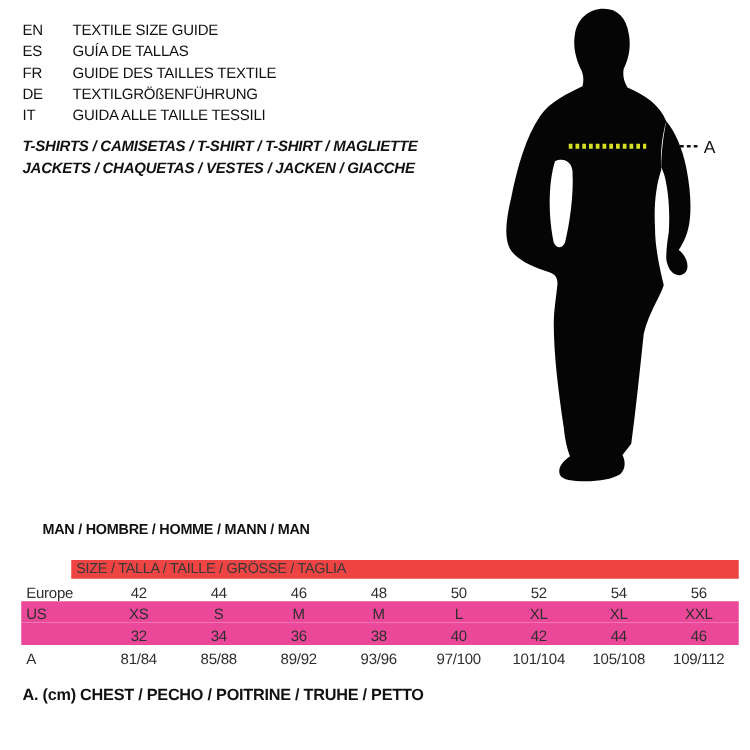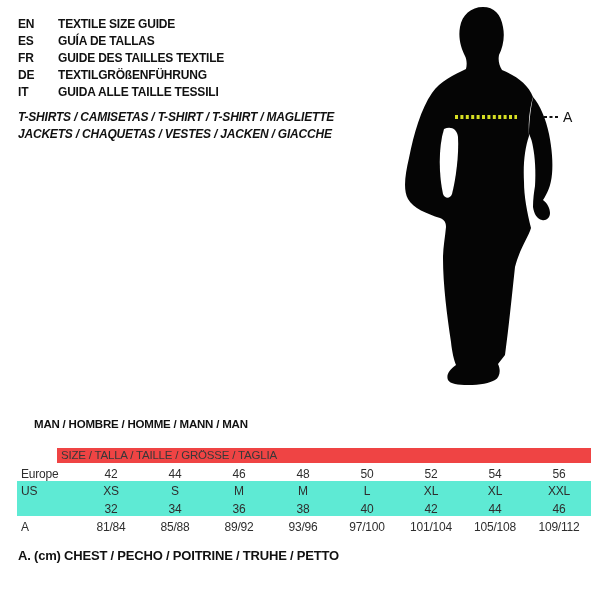--- a/index.html
+++ b/index.html
@@ -8,21 +8,21 @@
     position:relative;
     background:#ffffff;
     font-family:"Liberation Sans", sans-serif;
     color:#111;
     overflow:hidden;
   }
 
   
   .lang-list { position:absolute; left:18px; top:15px; }
   .lang-row { display:flex; height:17px; align-items:center;
-              font-size:12px; font-weight:700; letter-spacing:-0.2px; }
+              font-size:12px; font-weight:400; letter-spacing:-0.2px; }
   .lang-code { width:40px; }
   .lang-label { white-space:nowrap; }
 
   
   .categories { position:absolute; left:18px; top:109px;font-style:italic; }
   .category-line { font-size:12px; font-weight:700; letter-spacing:-0.2px;
                    line-height:17px; white-space:nowrap; }
 
   
   .figure-wrap { position:absolute; left:395px; top:0; width:205px; height:410px; }
@@ -34,21 +34,21 @@
                    font-size:11.5px; font-weight:700; letter-spacing:-0.2px;padding-left:16px; }
 
   
   .size-table { position:absolute; left:17px; top:448px; width:574px;
                 font-size:12px; color:#2e2e2e; letter-spacing:-0.2px; }
   .st-header { background:#ef4444; height:15px; line-height:15px;
                padding-left:4px; font-size:11.5px; color:#383838;margin-left:40px; }
   .st-row { display:flex; align-items:flex-end; }
   .st-row.h18 { height:18px; }
   .st-row.h17 { height:17px; }
-  .st-row.shaded { background:#5eead4; }
+  .st-row.shaded { background:#ec4899; }
   .st-label { width:62px; padding-left:4px; }
   .st-cell { flex:1; text-align:center; }
 
   
   .footnote { position:absolute; left:18px; top:548px;
               font-size:13px; font-weight:700; letter-spacing:-0.2px; }
 </style>
 </head>
 <body>
 

